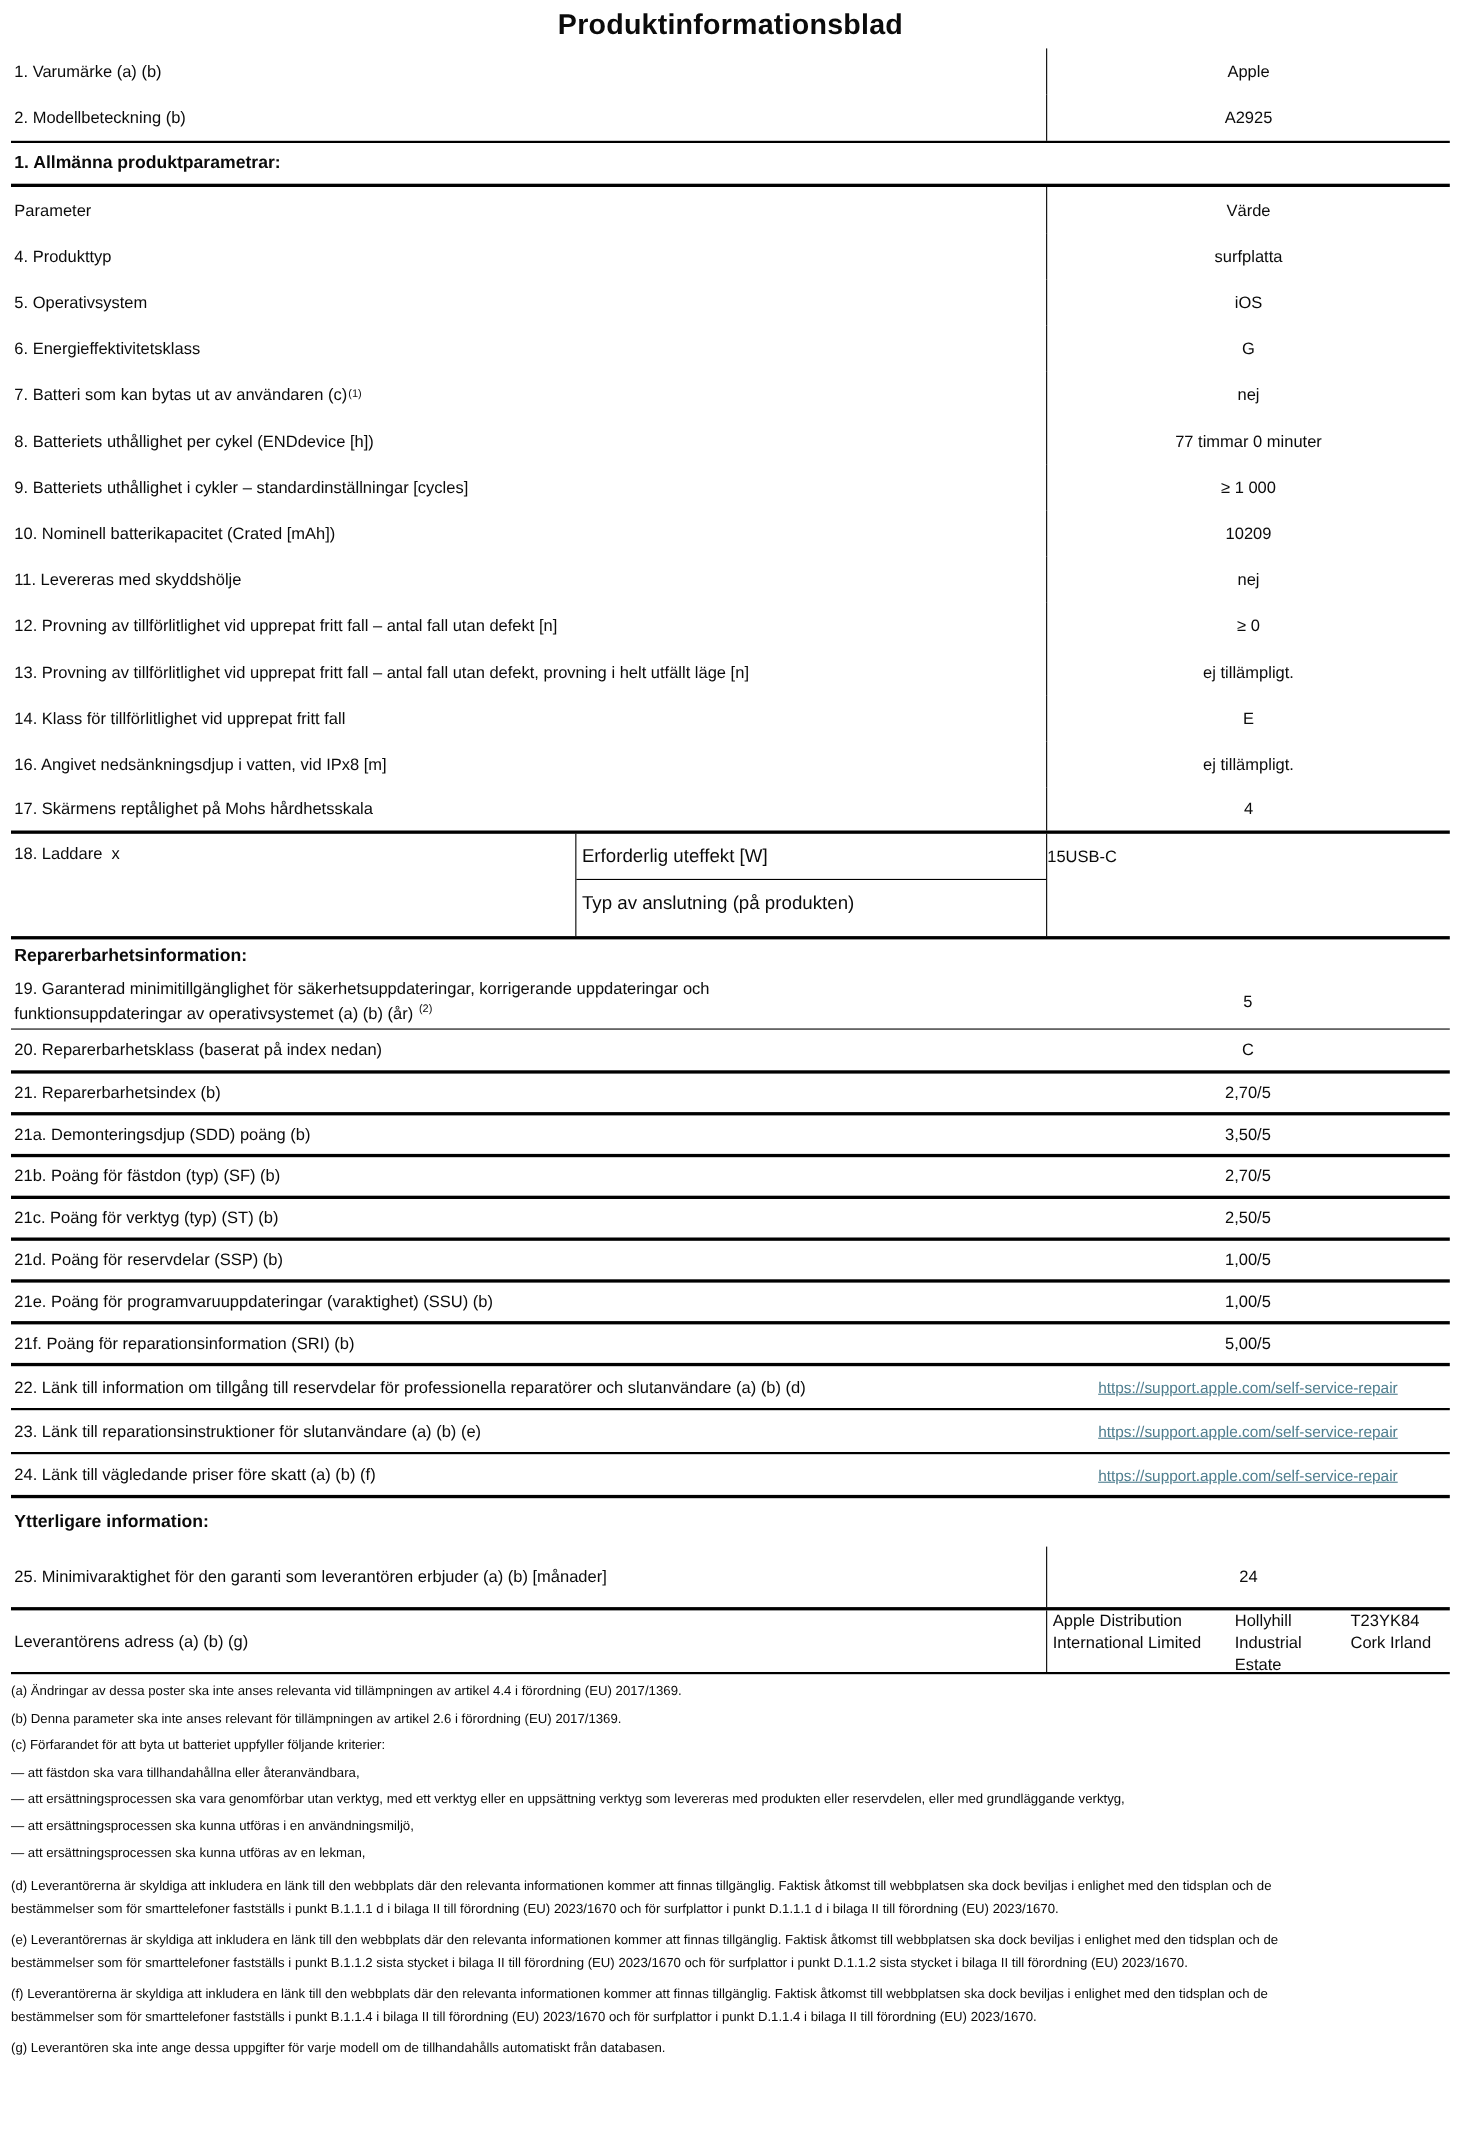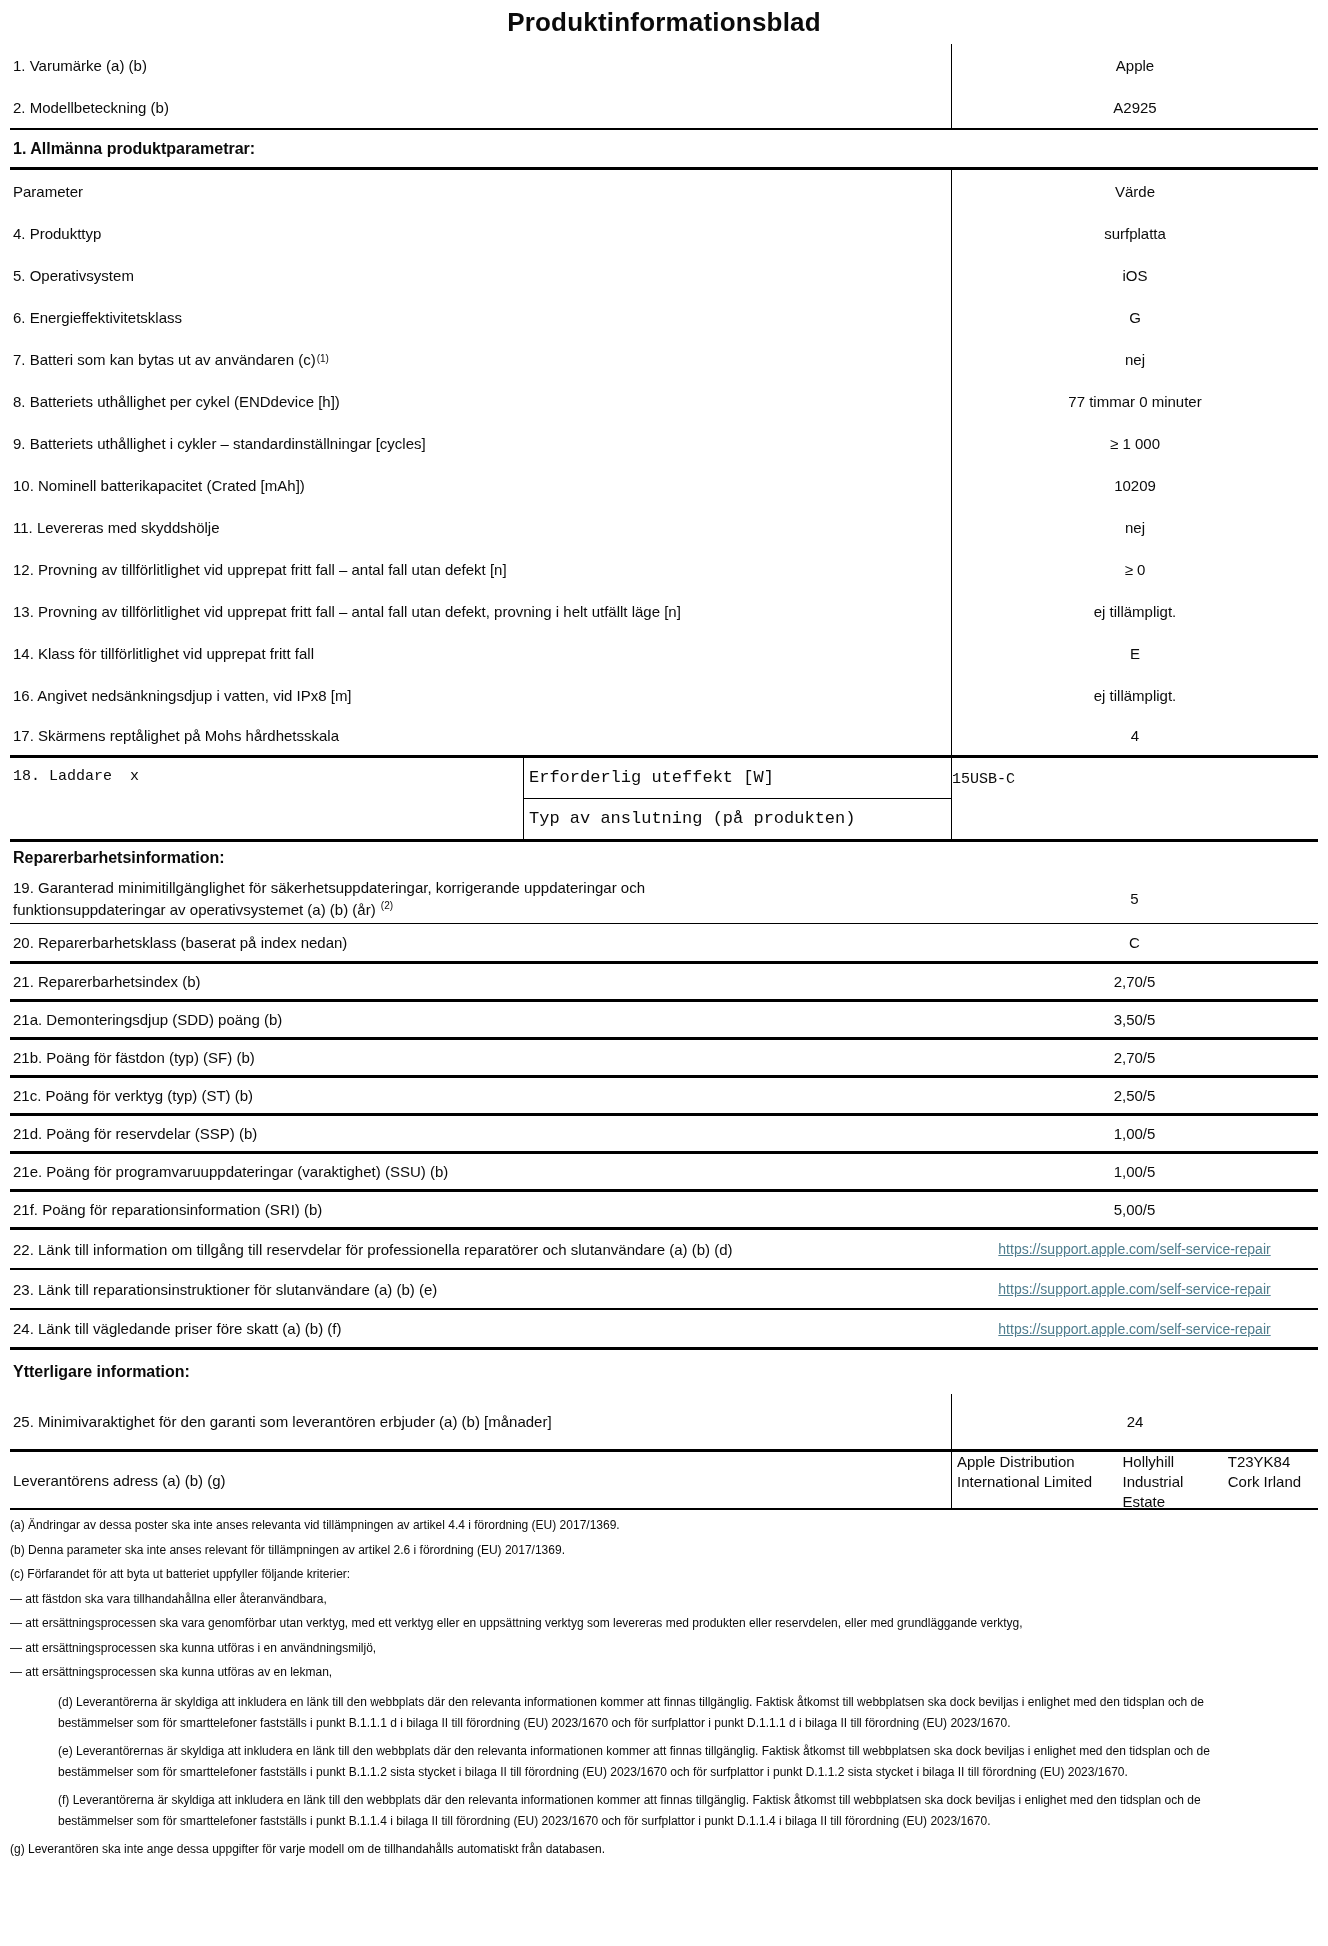--- a/index.html
+++ b/index.html
@@ -38,21 +38,21 @@
   .bb15 { border-bottom:1.5px solid #000; }
 
   .sec {
     display:flex; align-items:center; padding-left:3px;
     font-size:16px; font-weight:bold;
   }
 
   sup { font-size:10px; line-height:0; vertical-align:super; margin-left:1px; }
 
   
-  .r18 { display:flex; height:84px;font-family:Liberation Mono, monospace; }
+  .r18 { display:flex; height:96px; }
   .r18-left { flex:0 0 513px; font-size:15px; padding:10px 0 0 3px; white-space:pre; }
   .r18-mid  { flex:0 0 428px; border-left:1.5px solid #000; display:flex; flex-direction:column; }
   .r18-mid .cell { height:42px; display:flex; align-items:center; padding-left:5px; font-size:17px; }
   .r18-mid .cell:first-child { border-bottom:1.5px solid #000; }
   .r18-val  { flex:1; border-left:1.5px solid #000; display:flex; flex-direction:row; }
   .r18-val .cell { height:42px; display:flex; align-items:center; justify-content:center; font-size:15px; }
 
   
   .row19 { display:flex; height:50px; }
   .row19 .l { flex:0 0 941px; padding:3px 0 0 3px; font-size:15px; line-height:22px; }
@@ -66,21 +66,21 @@
   .addr .v {
     flex:1; border-left:1.5px solid #000;
     display:flex; flex-direction:row; justify-content:center;
     padding-left:5px; font-size:15px; line-height:20px; text-align:left;
   }
 
   
   .footnotes { padding-top:3px; font-size:12px; }
   .fn-single { line-height:24.5px; white-space:nowrap; }
   .fn-para { margin-top:7px; }
-  .fn-para .line { line-height:21px; white-space:nowrap;margin-left:48px; }
+  .fn-para .line { line-height:21px; white-space:nowrap; }
   .fn-last { margin-top:7px; line-height:21px; white-space:nowrap; }
 </style>
 </head>
 <body>
 
 <div class="page">
 
   <div class="title">Produktinformationsblad</div>
 
   <div class="bb25">

